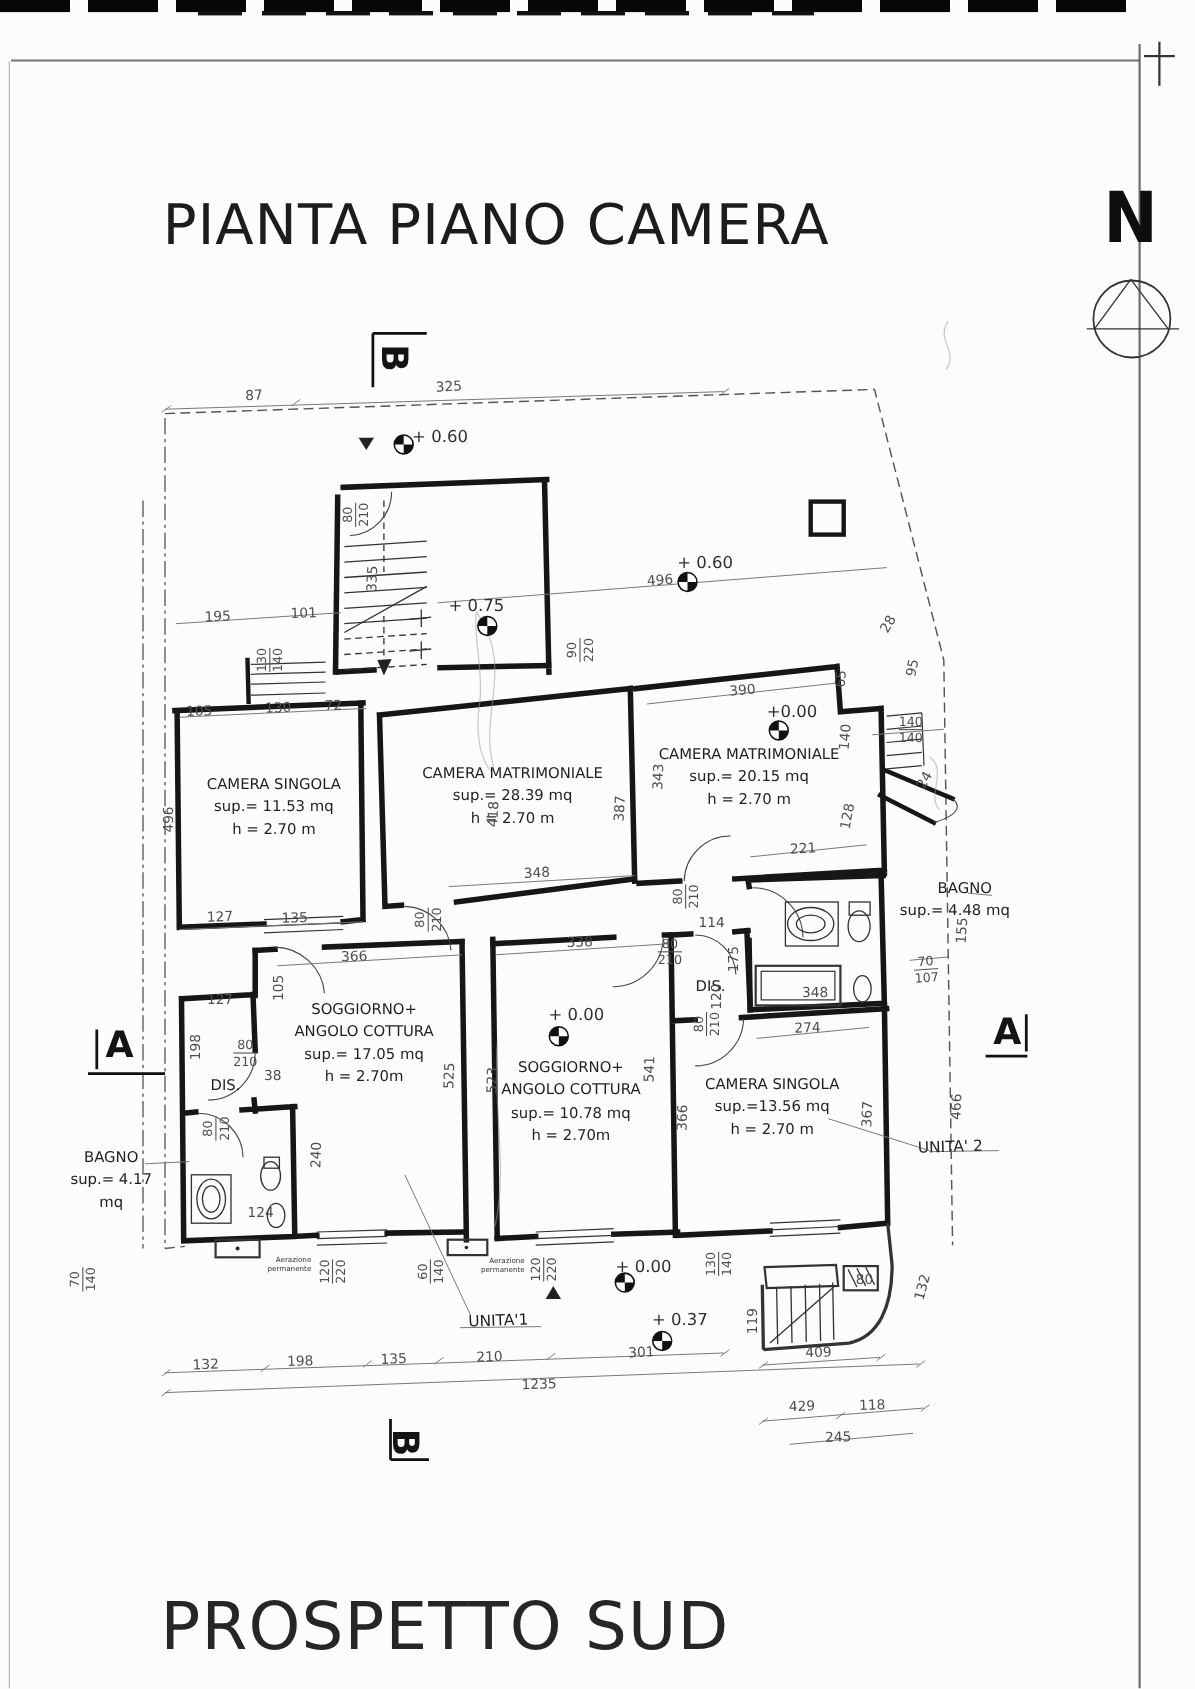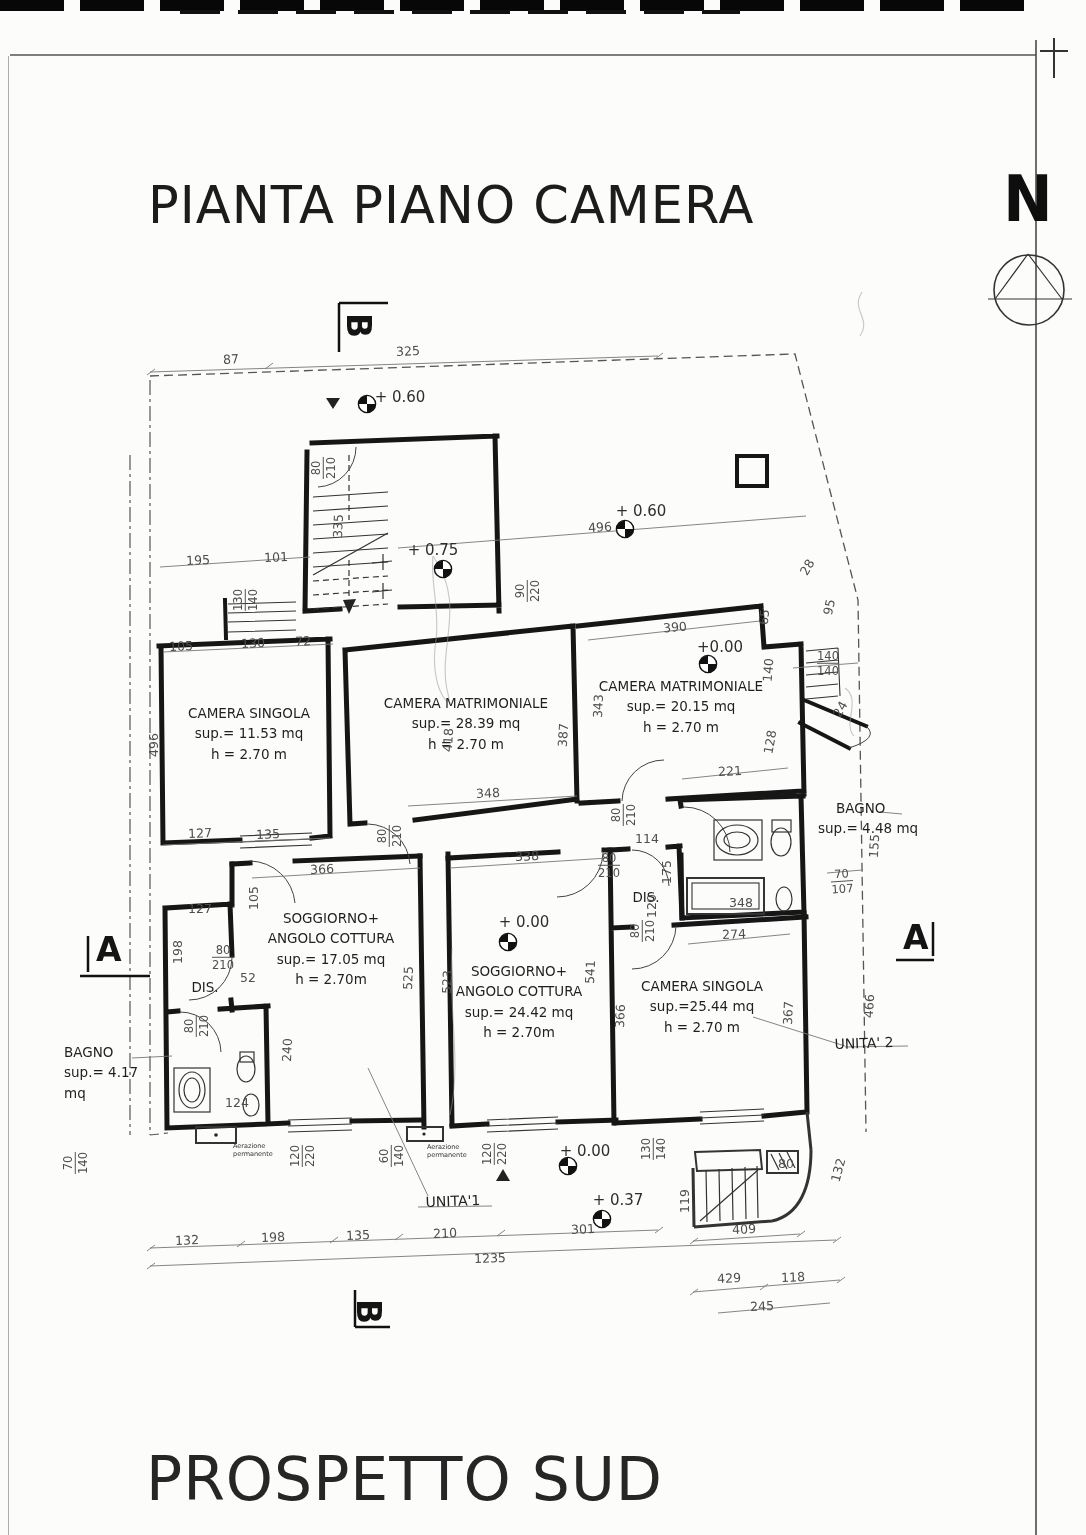--- a/index.html
+++ b/index.html
@@ -9,31 +9,31 @@
   #main-title{position:absolute;left:148px;top:176px;font-size:51px;color:#1c1c1c;
       letter-spacing:1px;white-space:nowrap}
   #bottom-title{position:absolute;left:146px;top:1444px;font-size:60px;color:#262626;
       letter-spacing:1px;white-space:nowrap}
   #north-letter{position:absolute;left:1001px;top:162px;font-size:64px;font-weight:bold;
       color:#0e0e0e;transform:scaleX(.92)}
   .secletter{position:absolute;font-size:33px;font-weight:bold;color:#141414;white-space:nowrap}
   .room{position:absolute;text-align:center;font-size:13.5px;line-height:1.5;color:#1f1f1f;
       white-space:nowrap;transform:translateX(-50%)}
   .room span{display:block}
-  .room.leftalign{transform:none;text-align:left}
+  .room.leftalign{transform:none;text-align:center}
   .unit{position:absolute;font-size:14px;color:#222;white-space:nowrap;
       transform:translate(-50%,-50%) rotate(-2deg)}
   .dim{position:absolute;font-size:12.5px;color:#4e4e4e;white-space:nowrap}
   .dim.fr{display:inline-flex;flex-direction:column;align-items:center;
       font-size:11.5px;line-height:1.15}
   .dim.fr .den{border-top:1px solid #555;padding-top:1px}
   .elev-txt{position:absolute;font-size:15px;color:#2e2e2e;white-space:nowrap;
       transform:translate(-50%,-50%)}
   .elev-sym{position:absolute;width:20px;height:20px;transform:translate(-50%,-50%)}
-  .vent{position:absolute;font-size:6.5px;line-height:1.3;width:50px;text-align:left;
+  .vent{position:absolute;font-size:6.5px;line-height:1.3;width:50px;text-align:right;
       color:#333;transform:translate(-50%,-50%)}
   
   #scan-top-strip{position:absolute;left:0;top:0;width:1032px;height:11px;
       background:repeating-linear-gradient(90deg,#070707 0 64px,rgba(0,0,0,0) 64px 80px)}
   #scan-top-strip2{position:absolute;left:180px;top:10px;width:560px;height:4px;
       background:repeating-linear-gradient(90deg,#111 0 40px,rgba(0,0,0,0) 40px 58px)}
   #scan-rule{position:absolute;left:10px;top:54px;width:1026px;height:2px;background:#555;opacity:.75}
   #scan-right-line{position:absolute;left:1035px;top:40px;width:2px;height:1495px;background:#4a4a4a;opacity:.8}
   #scan-left-line{position:absolute;left:8px;top:56px;width:1px;height:1479px;background:#777;opacity:.6}
   #scan-corner-h{position:absolute;left:1040px;top:50px;width:28px;height:2px;background:#333}
@@ -211,26 +211,26 @@
 </div>
 <div class="room" style="left:331px;top:908px">
   <span>SOGGIORNO+</span>
   <span>ANGOLO COTTURA</span>
   <span>sup.= 17.05 mq</span>
   <span>h = 2.70m</span>
 </div>
 <div class="room" style="left:519px;top:961px">
   <span>SOGGIORNO+</span>
   <span>ANGOLO COTTURA</span>
-  <span>sup.= 24.42 mq</span>
+  <span>sup.= 10.78 mq</span>
   <span>h = 2.70m</span>
 </div>
 <div class="room" style="left:702px;top:976px">
   <span>CAMERA SINGOLA</span>
-  <span>sup.=25.44 mq</span>
+  <span>sup.=13.56 mq</span>
   <span>h = 2.70 m</span>
 </div>
 <div class="room leftalign" style="left:64px;top:1042px">
   <span>BAGNO</span>
   <span>sup.= 4.17</span>
   <span>mq</span>
 </div>
 <div class="room leftalign" style="left:818px;top:798px">
   <span style="padding-left:18px">BAGNO</span>
   <span>sup.= 4.48 mq</span>
@@ -313,21 +313,21 @@
       <span>80</span>
       <span class="den">210</span>
     </div>
     <div class="dim" style="left: 200px; top: 908px; transform: translate(-50%, -50%) rotate(0deg);">127</div>
     <div class="dim" style="left: 253px; top: 898px; transform: translate(-50%, -50%) rotate(-90deg);">105</div>
     <div class="dim" style="left: 177px; top: 952px; transform: translate(-50%, -50%) rotate(-90deg);">198</div>
     <div class="dim fr" style="left: 223px; top: 958px; transform: translate(-50%, -50%) rotate(0deg);">
       <span>80</span>
       <span class="den">210</span>
     </div>
-    <div class="dim" style="left: 248px; top: 977px; transform: translate(-50%, -50%) rotate(0deg);">52</div>
+    <div class="dim" style="left: 248px; top: 977px; transform: translate(-50%, -50%) rotate(0deg);">38</div>
     <div class="dim fr" style="left: 197px; top: 1026px; transform: translate(-50%, -50%) rotate(-90deg);">
       <span>80</span>
       <span class="den">210</span>
     </div>
     <div class="dim" style="left: 408px; top: 978px; transform: translate(-50%, -50%) rotate(-88deg);">525</div>
     <div class="dim" style="left: 447px; top: 982px; transform: translate(-50%, -50%) rotate(-88deg);">523</div>
     <div class="dim" style="left: 590px; top: 972px; transform: translate(-50%, -50%) rotate(-88deg);">541</div>
     <div class="dim" style="left: 620px; top: 1016px; transform: translate(-50%, -50%) rotate(-88deg);">366</div>
     <div class="dim" style="left: 788px; top: 1013px; transform: translate(-50%, -50%) rotate(-88deg);">367</div>
     <div class="dim" style="left: 869px; top: 1006px; transform: translate(-50%, -50%) rotate(-87deg);">466</div>

